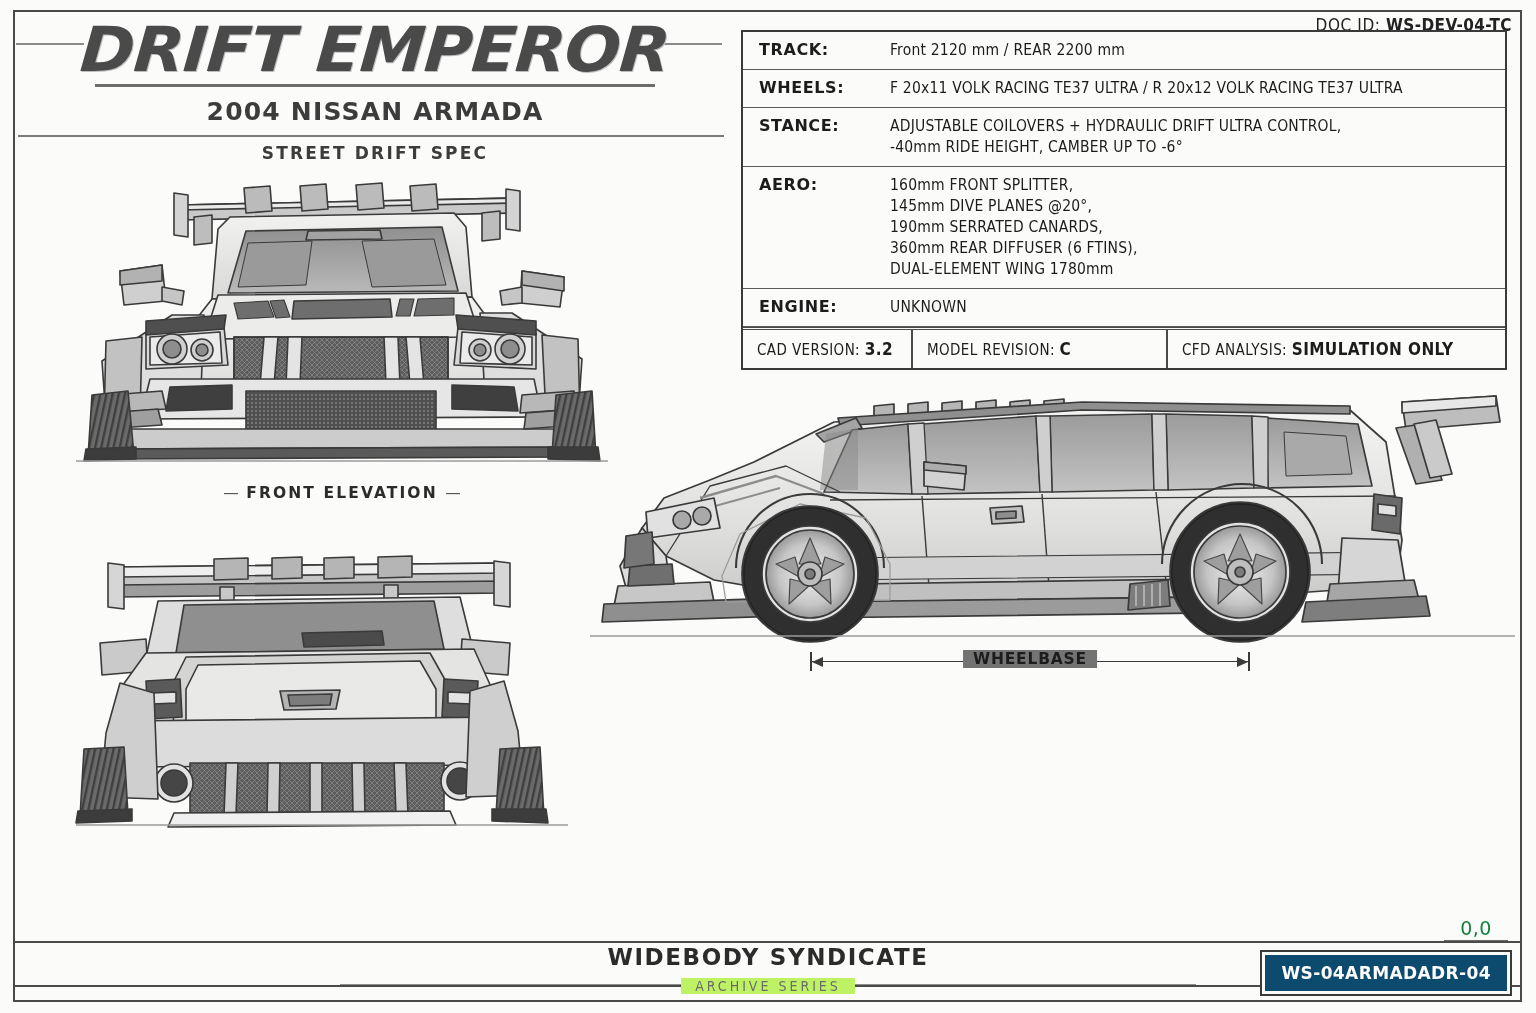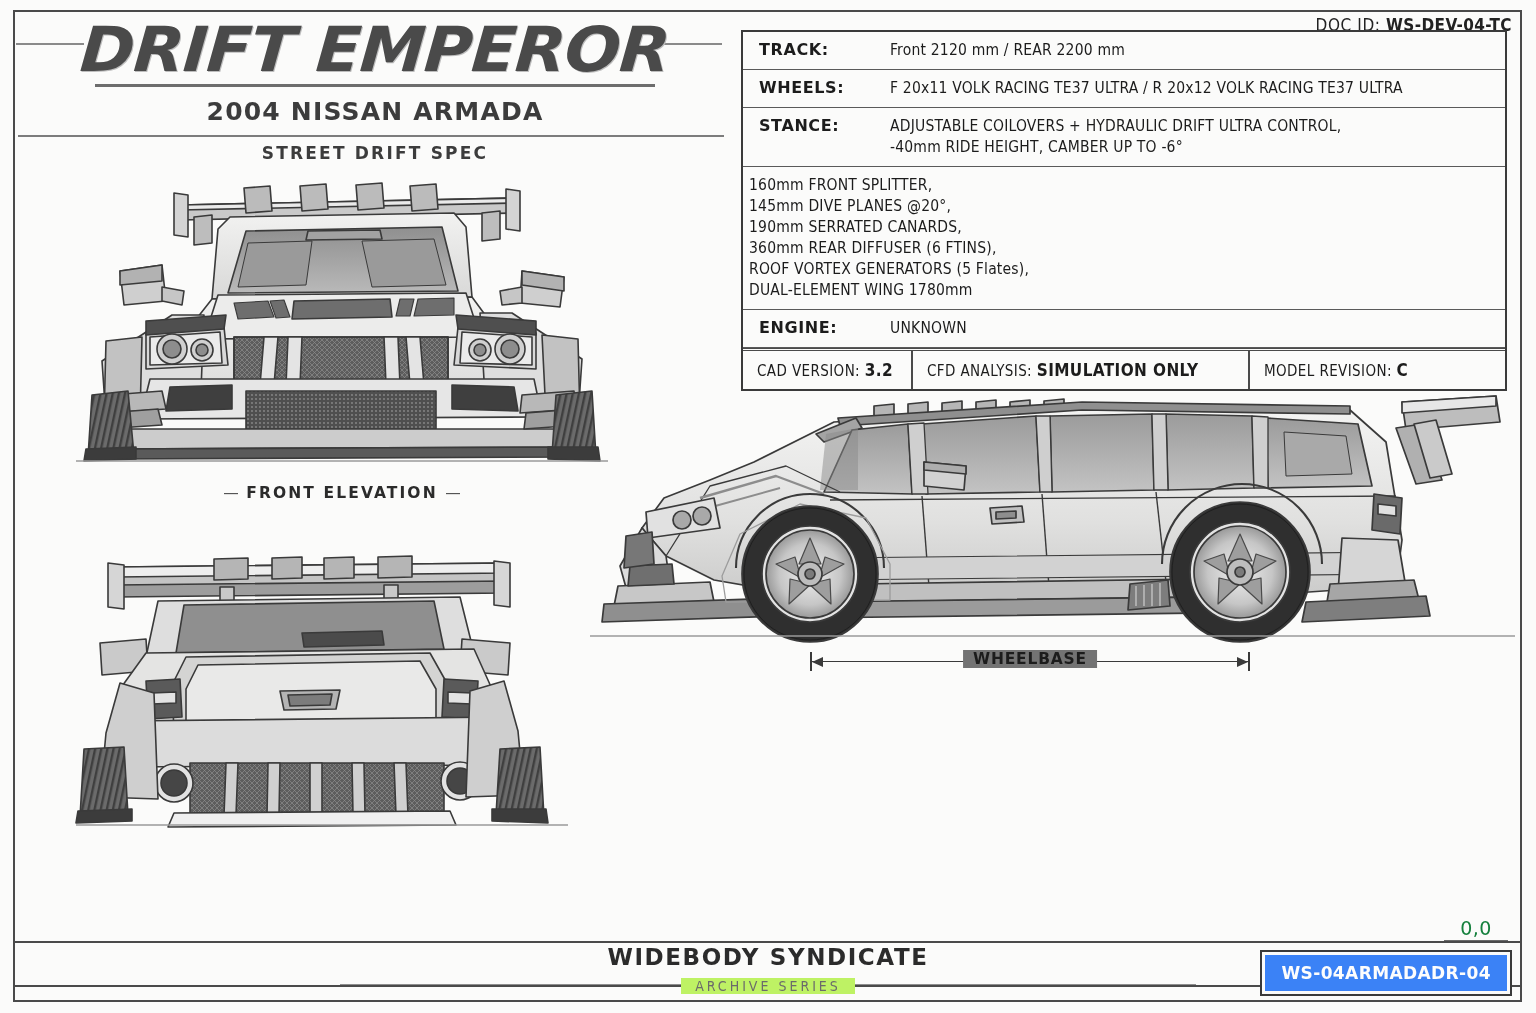--- a/index.html
+++ b/index.html
@@ -135,21 +135,21 @@
   .footer-sub{
     font-family:"DejaVu Sans Condensed","DejaVu Sans",sans-serif;
     font-size:14px;letter-spacing:3px;color:#6b6b6b;
     background:#bef264;padding:0 14px;position:relative;z-index:2;
   }
   .footer-sub-rule{
     position:absolute;left:340px;top:984px;width:856px;height:1.4px;background:#8e8e8e;z-index:1;
   }
   .badge{
     position:absolute;right:26px;top:952px;
-    background:#3b82f6;border:3px solid #fbfbfa;outline:2px solid #3a3a3a;
+    background:#0c4a6e;border:3px solid #fbfbfa;outline:2px solid #3a3a3a;
     padding:8px 16px;
     font-family:"DejaVu Sans",sans-serif;font-weight:bold;
     font-size:17px;letter-spacing:0.4px;color:#fdfdfd;white-space:nowrap;
   }
 
   svg{display:block;}
 </style>
 </head>
 <body>
 
@@ -188,39 +188,39 @@
         </div>
       </div>
       <div class="spec-row">
         <div class="spec-key">STANCE:</div>
         <div class="spec-val">
           <div>ADJUSTABLE COILOVERS + HYDRAULIC DRIFT ULTRA CONTROL,</div>
           <div>-40mm RIDE HEIGHT, CAMBER UP TO -6°</div>
         </div>
       </div>
       <div class="spec-row">
+        <div class="spec-key">AERO:</div>
         <div class="spec-val">
           <div>160mm FRONT SPLITTER,</div>
           <div>145mm DIVE PLANES @20°,</div>
           <div>190mm SERRATED CANARDS,</div>
           <div>360mm REAR DIFFUSER (6 FTINS),</div>
-          <div>ROOF VORTEX GENERATORS (5 Flates),</div>
           <div>DUAL-ELEMENT WING 1780mm</div>
         </div>
       </div>
       <div class="spec-row">
         <div class="spec-key">ENGINE:</div>
         <div class="spec-val">
           <div>UNKNOWN</div>
         </div>
       </div>
       <div class="spec-foot">
         <div class="cell c1"><span>CAD VERSION:</span> <b>3.2</b></div>
+        <div class="cell c2"><span>MODEL REVISION:</span> <b>C</b></div>
         <div class="cell c3"><span>CFD ANALYSIS:</span> <b>SIMULATION ONLY</b></div>
-        <div class="cell c2"><span>MODEL REVISION:</span> <b>C</b></div>
       </div>
     </div>
 
   <div class="view" style="left:62px;top:165px;width:560px;height:300px;">
     <svg viewBox="0 0 560 300" width="560" height="300">
       <defs>
         <linearGradient id="bodyG" x1="0" y1="0" x2="0" y2="1">
           <stop offset="0%" stop-color="#f2f2f1"></stop>
             <stop offset="100%" stop-color="#d8d8d7"></stop>
         </linearGradient>

